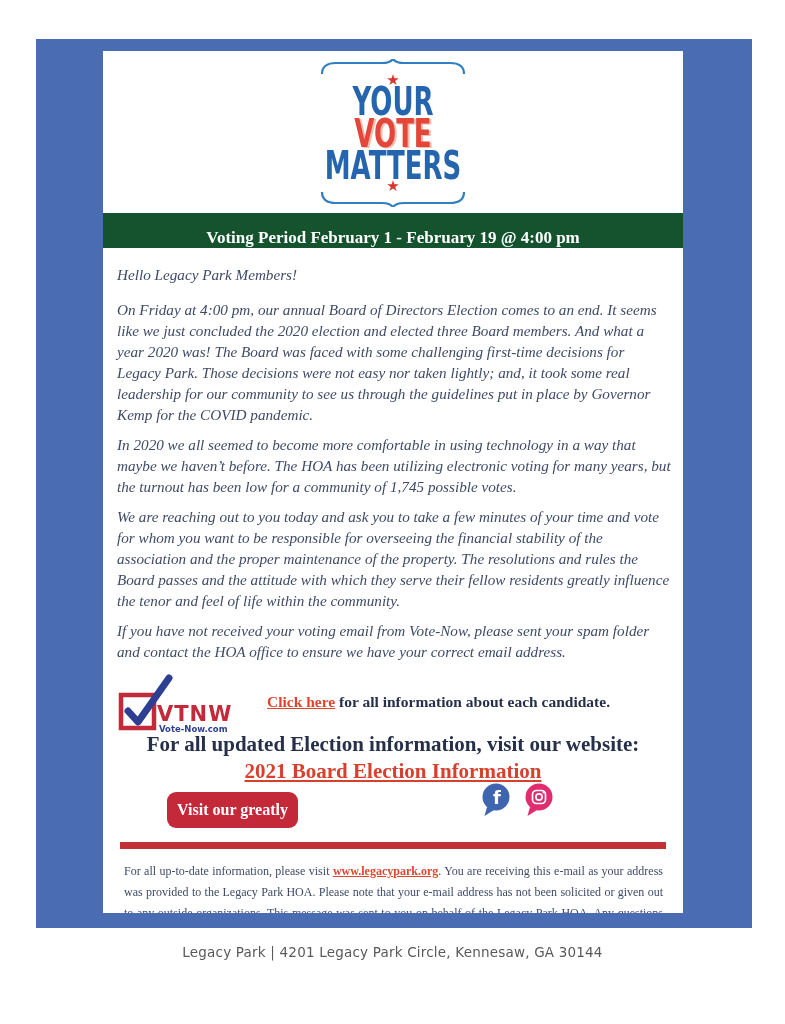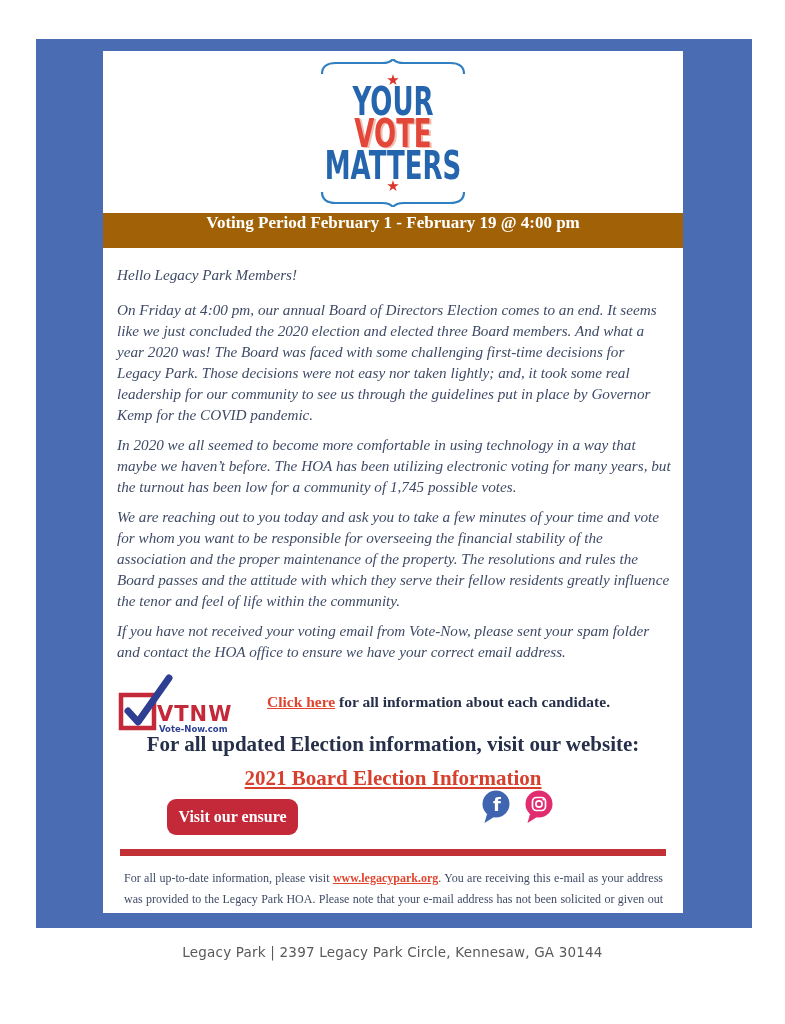--- a/index.html
+++ b/index.html
@@ -14,38 +14,38 @@
   .logo{margin:8px auto 0;width:190px;text-align:center;}
   .logo .brace{display:block;margin:0 auto;}
   .logo .star{display:block;color:#d9372d;font-size:15px;line-height:10px;height:10px;
     font-family:"DejaVu Sans",sans-serif;}
   .logo .word{display:block;font-family:"DejaVu Sans",sans-serif;font-weight:bold;
     font-size:26px;line-height:32px;height:32px;transform:scaleY(1.5);letter-spacing:0px;}
   .word-blue{color:#2565ae;}
   .word-red{color:#e2473a;text-shadow:2px 1px 0 #f2bcae;letter-spacing:1px;}
 
   
-  .banner{margin-top:6px;height:35px;display:flex;align-items:flex-start;justify-content:center;
-    background:#a16207;color:#ffffff;font-weight:bold;font-size:17px;}
+  .banner{margin-top:6px;height:35px;display:flex;align-items:flex-end;justify-content:center;
+    background:#14532d;color:#ffffff;font-weight:bold;font-size:17px;}
 
   
   .body-copy{margin:16px 12px 0 14px;font-size:15.2px;line-height:21px;color:#3e4a66;font-style:italic;}
   .body-copy p{margin:0 0 9px 0;}
   .body-copy p.greeting{margin-bottom:14px;}
 
   
   .cta-row{display:flex;align-items:center;margin:8px 14px 0;}
   .vtnw{flex:0 0 auto;width:150px;}
   .click-line{flex:1;font-weight:bold;font-size:15.5px;color:#27304a;}
   .red-link{color:#e0452f;text-decoration:underline;font-weight:bold;cursor:pointer;}
 
   
   .website-block{margin-top:2px;text-align:center;font-weight:bold;font-size:21px;
     color:#27304a;line-height:18px;}
-  .website-link{display:inline-block;margin-top:16px;color:#d8402e;text-decoration:underline;cursor:pointer;}
+  .website-link{display:inline-block;margin-top:9px;color:#d8402e;text-decoration:underline;cursor:pointer;}
 
   
   .button-row{display:flex;align-items:flex-start;margin:12px 0 0 64px;}
   .visit-btn{width:131px;height:36px;background:#c4293a;border:none;border-radius:9px;
     color:#ffffff;font-family:"Liberation Serif",serif;font-weight:bold;font-size:16px;cursor:pointer;}
   .social{display:flex;gap:13px;margin-left:183px;margin-top:-10px;}
   .social svg{display:block;cursor:pointer;}
 
   
   .divider{height:7px;background:#c13136;margin:14px 17px 0;}
@@ -100,21 +100,21 @@
         <a class="red-link">Click here</a><span> for all information about each candidate.</span>
       </div>
     </div>
 
     <div class="website-block">
       <div>For all updated Election information, visit our website:</div>
       <a class="website-link">2021 Board Election Information</a>
     </div>
 
     <div class="button-row">
-      <button class="visit-btn">Visit our ensure</button>
+      <button class="visit-btn">Visit our greatly</button>
       <div class="social">
         <svg width="30" height="36" viewBox="0 0 30 36">
           <circle cx="15" cy="15" r="13.5" fill="#4065b0"></circle>
           <path d="M6,25 L3.5,34 L13,28 Z" fill="#4065b0"></path>
           <text x="16" y="22" text-anchor="middle" font-family="DejaVu Sans, sans-serif" font-weight="bold" font-size="18" fill="#ffffff">f</text>
         </svg>
         <svg width="30" height="36" viewBox="0 0 30 36">
           <circle cx="15" cy="15" r="13.5" fill="#e02d6f"></circle>
           <path d="M6,25 L3.5,34 L13,28 Z" fill="#e02d6f"></path>
           <rect x="8.5" y="8.5" width="13" height="13" rx="4" fill="none" stroke="#ffffff" stroke-width="1.7"></rect>
@@ -126,13 +126,13 @@
 
     <div class="divider"></div>
 
     <div class="fine-print">
       <span>For all up-to-date information, please visit </span><a class="fine-link">www.legacypark.org</a><span>. You are receiving this e-mail as your address was provided to the Legacy Park HOA. Please note that your e-mail address has not been solicited or given out to any outside organizations. This message was sent to you on behalf of the Legacy Park HOA. Any questions or comments related to this message may be directed to Lisa Neff, Property Manager at </span><a class="fine-link">propertymanager@legacypark.org</a><span>.</span>
     </div>
 
   </div>
 </div>
 
-<div class="footer">Legacy Park | 2397 Legacy Park Circle, Kennesaw, GA 30144</div>
+<div class="footer">Legacy Park | 4201 Legacy Park Circle, Kennesaw, GA 30144</div>
 
 </body></html>

